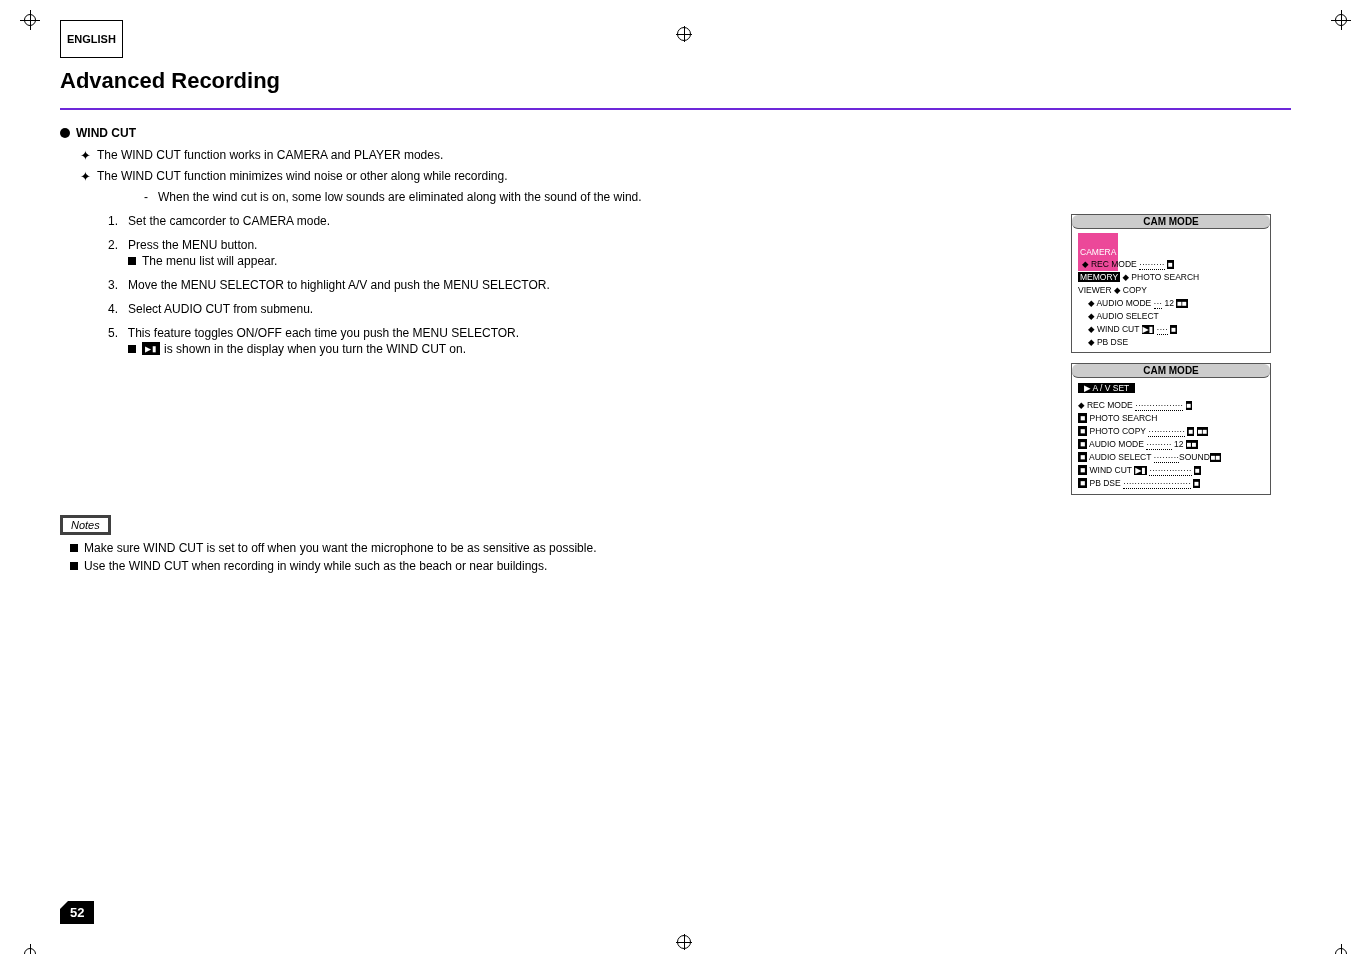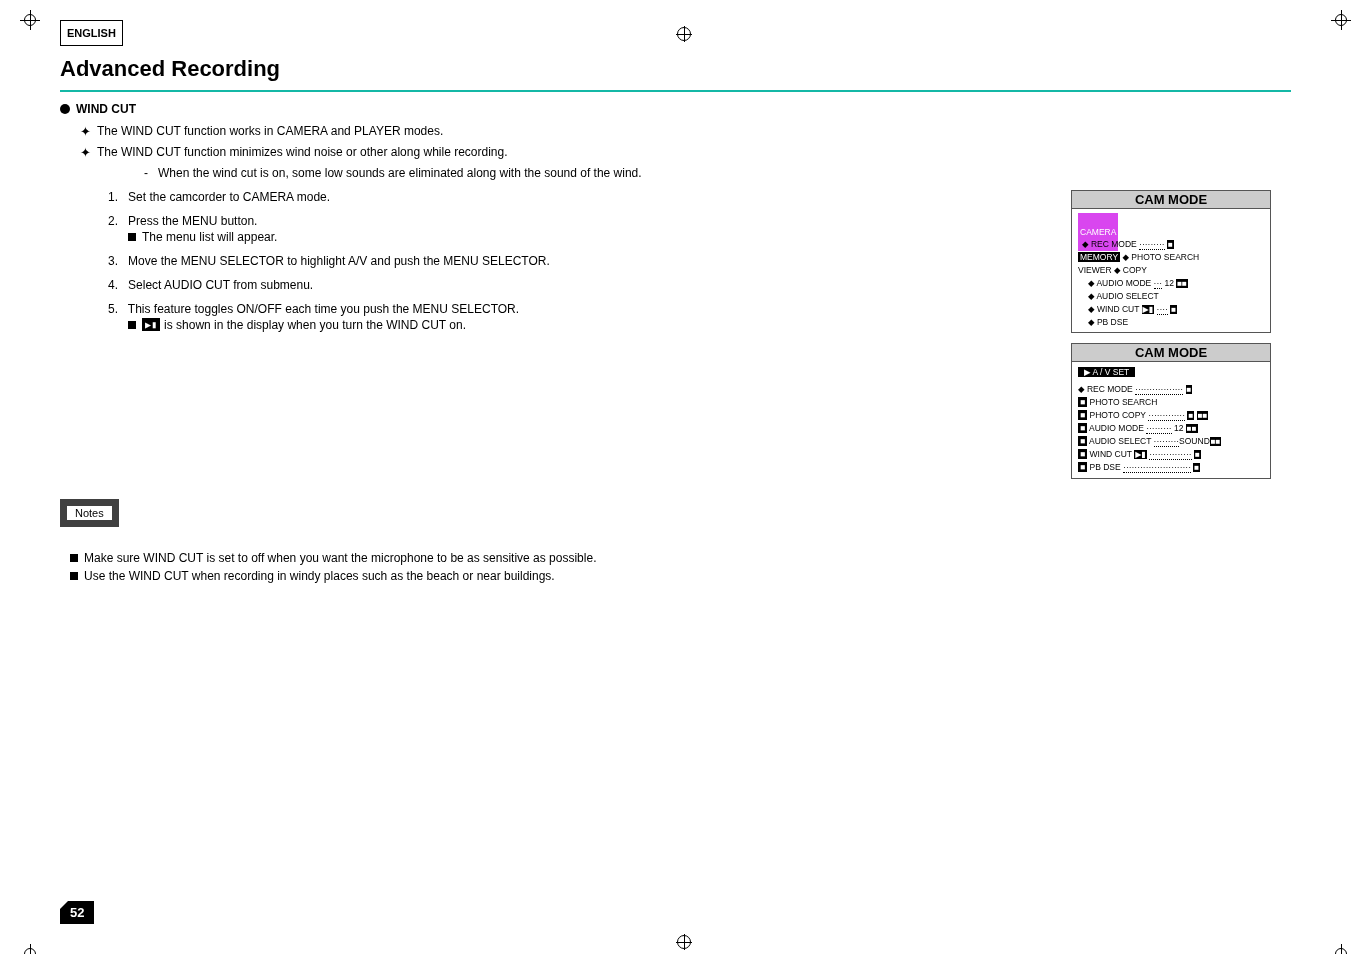--- a/index.html
+++ b/index.html
@@ -63,33 +63,33 @@
       border: 1px solid #000;
       border-radius: 50%;
       top: 1px;
       left: 1px;
     }
 
     
     .lang-badge {
       display: inline-block;
       border: 1.5px solid #000;
-      padding: 6px 6px;
+      padding: 12px 6px;
       font-size: 11px;
       font-weight: bold;
       margin-bottom: 4px;
     }
 
     
     .main-title {
       font-size: 22px;
       font-weight: bold;
-      border-bottom: 2px solid #14b8a6;
-      padding-bottom: 8px;
-      margin-bottom: 10px;
+      border-bottom: 2px solid #6d28d9;
+      padding-bottom: 14px;
+      margin-bottom: 16px;
     }
 
     
     .section-header {
       display: flex;
       align-items: center;
       gap: 6px;
       font-weight: bold;
       font-size: 12px;
       margin-bottom: 8px;
@@ -173,41 +173,43 @@
     
     .menu-box {
       border: 1px solid #555;
       width: 200px;
       font-size: 8.5px;
       background: #fff;
     }
     .menu-box-title {
       background: #ccc;
       text-align: center;
-      font-size: 13px;
+      font-size: 10px;
       font-weight: bold;
       padding: 1px 4px;
       border-bottom: 1px solid #555;
+      border-radius: 6px;
     }
     .menu-box-content {
       padding: 4px 6px;
       line-height: 1.5;
     }
 
     
     .notes-box {
       margin-top: 20px;
       margin-bottom: 10px;
     }
     .notes-label {
       display: inline-block;
-      border: 7px solid #404040;
+      border: 3px solid #404040;
       padding: 1px 8px;
       font-size: 11px;
-      margin-bottom: 24px;
+      margin-bottom: 6px;
+      font-style: italic;
     }
     .notes-list {
       margin-left: 10px;
     }
     .note-item {
       display: flex;
       align-items: flex-start;
       gap: 6px;
       margin-bottom: 4px;
       font-size: 12px;
@@ -373,21 +375,21 @@
 
 
     </div>
 
     <div class="steps-right">
 
       <div class="menu-box">
         <div class="menu-box-title">CAM  MODE</div>
         <div class="menu-box-content">
           <div>INITIAL</div>
-          <div><span style="background:#d946ef;color:#fff;padding:14px 2px;">CAMERA</span></div>
+          <div><span style="background:#ec4899;color:#fff;padding:14px 2px;">CAMERA</span></div>
           <div style="padding-left:4px;">◆ REC MODE <span style="border-bottom:1px dotted #000;">·········</span> <span style="font-size:8px;background:#000;color:#fff;padding:0 1px;">■</span></div>
           <div>
             <span style="background:#000;color:#fff;padding:0 2px;">MEMORY</span> ◆ PHOTO SEARCH
           </div>
           <div>VIEWER  ◆ COPY</div>
           <div style="padding-left:10px;">◆ AUDIO MODE <span style="border-bottom:1px dotted #000;">···</span> 12 <span style="font-size:8px;background:#000;color:#fff;padding:0 1px;">■■</span></div>
           <div style="padding-left:10px;">◆ AUDIO SELECT</div>
           <div style="padding-left:10px;">◆ WIND CUT <span style="font-size:8px;background:#000;color:#fff;padding:0 1px;">▶▮</span> <span style="border-bottom:1px dotted #000;">····</span> <span style="font-size:8px;background:#000;color:#fff;padding:0 1px;">■</span></div>
           <div style="padding-left:10px;">◆ PB DSE</div>
         </div>
@@ -413,20 +415,20 @@
 
   <div class="notes-box">
     <div class="notes-label">Notes</div>
     <div class="notes-list">
       <div class="note-item">
         <span class="black-sq"></span>
         <span>Make sure WIND CUT is set to off when you want the microphone to be as sensitive as possible.</span>
       </div>
       <div class="note-item">
         <span class="black-sq"></span>
-        <span>Use the WIND CUT when recording in windy places such as the beach or near buildings.</span>
+        <span>Use the WIND CUT when recording in windy while such as the beach or near buildings.</span>
       </div>
     </div>
   </div>
 
   <div class="page-num-box">52</div>
 
 </div>
 
 </body></html>

